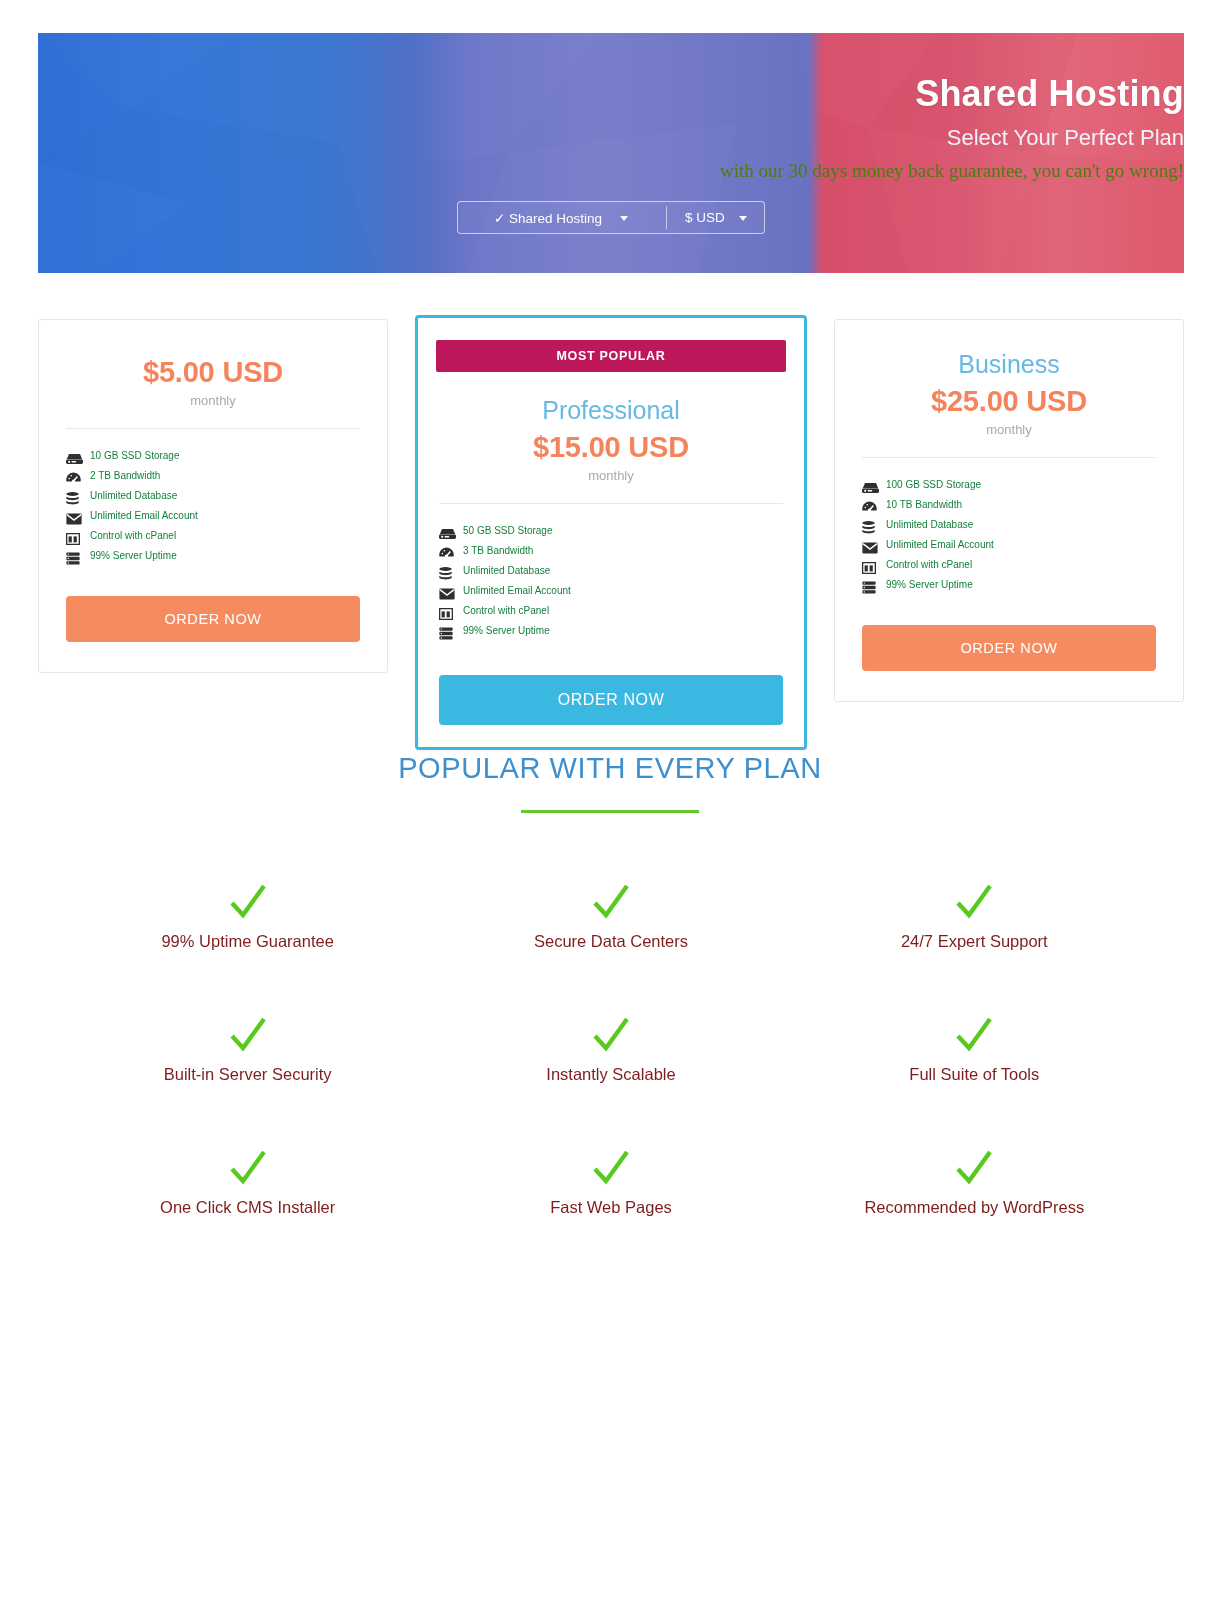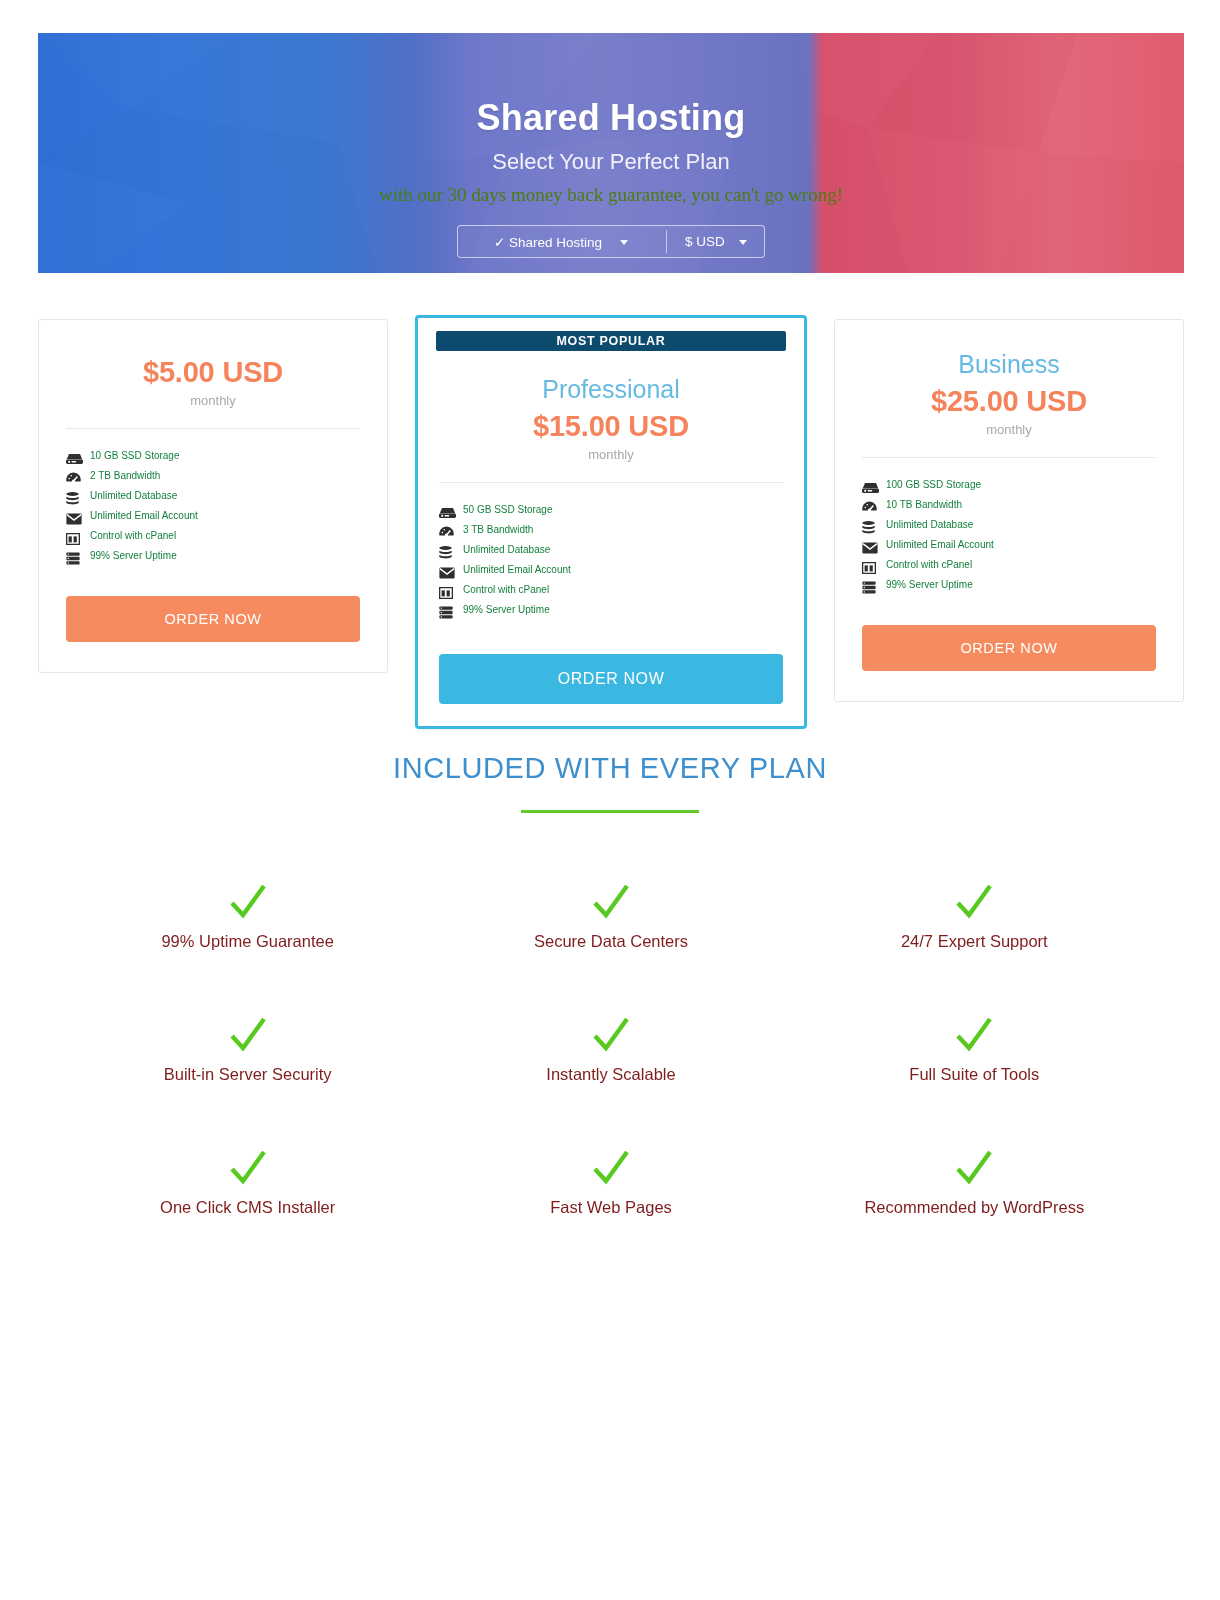--- a/index.html
+++ b/index.html
@@ -40,23 +40,22 @@
   .hero-poly {
     position: absolute;
     inset: 0;
     opacity: 0.9;
   }
   .hero-content {
     position: absolute;
     left: 0;
     top: 0;
     width: 100%;
-    text-align: center;
+    text-align: right;
     color: #ffffff;
-    margin-top: 24px;
   }
   .hero-title {
     margin-top: 40px;
     font-size: 36px;
     font-weight: bold;
     letter-spacing: 0.2px;
     text-shadow: 0 1px 2px rgba(0,0,0,0.12);
   }
   .hero-sub {
     margin-top: 10px;
@@ -135,23 +134,23 @@
   .card.featured {
     left: 377px;
     top: 0;
     width: 392px;
     border: 3px solid #3bb8e2;
     border-radius: 4px;
     padding: 0 21px 22px 21px;
     box-shadow: 0 1px 3px rgba(0,0,0,0.05);
   }
   .badge {
-    margin: 13px -3px 0 -3px;
-    height: 20px;
-    background: #0c4a6e;
+    margin: 22px -3px 0 -3px;
+    height: 32px;
+    background: #be185d;
     color: #ffffff;
     font-size: 12.5px;
     font-weight: bold;
     letter-spacing: 0.7px;
     display: flex;
     align-items: center;
     justify-content: center;
     border-radius: 2px;
   }
 
@@ -544,21 +543,21 @@
               </svg>
             </span>
           <span>99% Server Uptime</span>
         </li>
       </ul>
       <button class="order-btn">ORDER NOW</button>
     </div>
   </div>
 
   <div class="included">
-    <div class="included-title">INCLUDED WITH EVERY PLAN</div>
+    <div class="included-title">POPULAR WITH EVERY PLAN</div>
     <div class="included-rule"></div>
   </div>
 
   <div class="grid">
     <div class="grid-cell">
       <svg class="check" viewBox="0 0 46 46">
           <path d="M7 25 L18 37 L39 8" stroke="#57c91f" stroke-width="4.4" fill="none" stroke-linecap="butt"></path>
         </svg>
       <div class="grid-label">99% Uptime Guarantee</div>
     </div>

